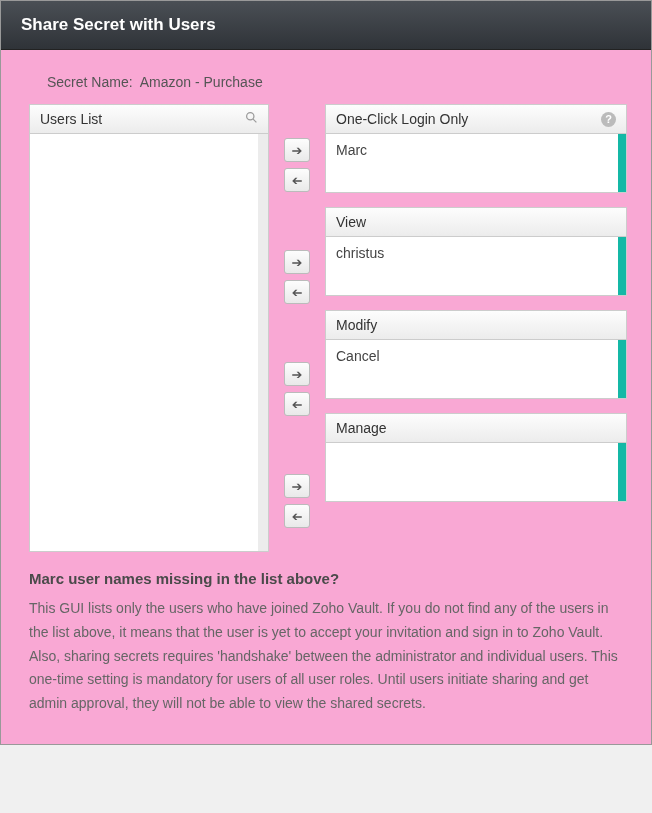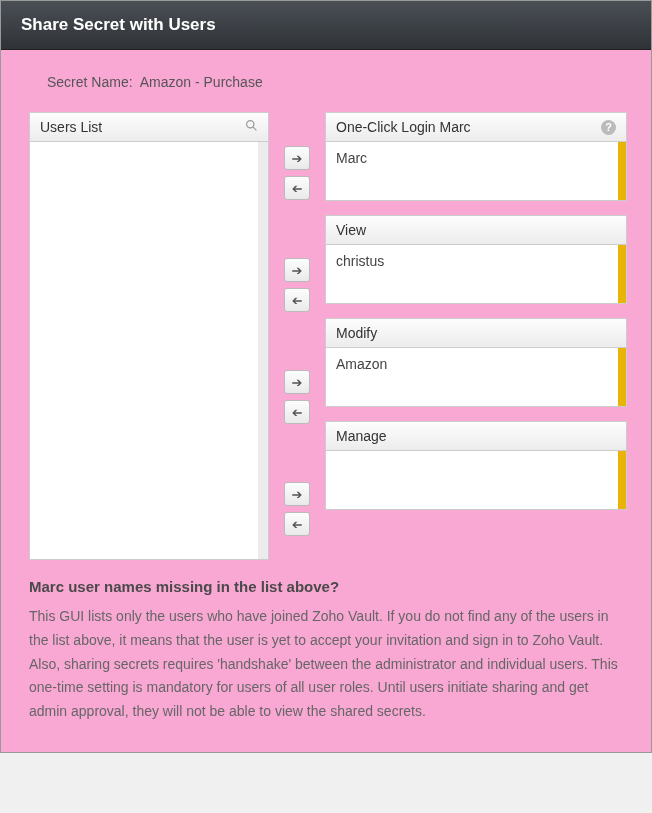--- a/index.html
+++ b/index.html
@@ -12,21 +12,21 @@
 }
 .dialog-header {
   background: linear-gradient(#4a4f55, #2f3338);
   color: #fff;
   padding: 14px 20px;
   font-size: 17px;
   font-weight: bold;
   border-bottom: 1px solid #222;
 }
 .dialog-body { padding: 20px 24px 20px 28px; }
-.secret-name-row { color: #555; font-size: 14px; margin: 4px 0 22px 18px; }
+.secret-name-row { color: #555; font-size: 14px; margin: 4px 0 14px 18px; }
 .secret-name-row .label { margin-right: 4px; }
 .share-layout { display: flex; gap: 10px; align-items: stretch; }
 .left-col { flex: 0 0 240px; }
 .mid-col { flex: 0 0 36px; display: flex; flex-direction: column; }
 .right-col { flex: 1; display: flex; flex-direction: column; gap: 14px; }
 .panel {
   border: 1px solid #ccc;
   background: #fff;
   display: flex;
   flex-direction: column;
@@ -39,21 +39,21 @@
   color: #333;
   display: flex;
   align-items: center;
   justify-content: space-between;
 }
 .panel-body {
   flex: 1;
   padding: 8px 10px;
   font-size: 14px;
   color: #444;
-  border-right: 8px solid #eab308;
+  border-right: 8px solid #14b8a6;
   min-height: 48px;
 }
 .left-panel { height: 448px; }
 .left-panel .panel-body { border-right: 10px solid #ececec; }
 .search-icon { color: #999; font-size: 14px; }
 .help-icon {
   display: inline-flex; align-items:center; justify-content:center;
   width: 15px; height: 15px; border-radius: 50%;
   background: #bbb; color: #fff; font-size: 11px; font-weight:bold;
   margin-left: 6px;
@@ -154,41 +154,41 @@
             <div class="arrow-group">
        <button class="arrow-btn">➔</button>
        <button class="arrow-btn" style="transform:scaleX(-1)">➔</button>
      </div>
           </div>
         </div>
 
       <div class="right-col" id="groups-col">
           <div class="panel right-panel">
             <div class="panel-header">
-              <span>One-Click Login Marc</span>
+              <span>One-Click Login Only</span>
               <span class="help-icon">?</span>
             </div>
             <div class="panel-body">
               <div>Marc</div>
             </div>
           </div>
           <div class="panel right-panel">
             <div class="panel-header">
               <span>View</span>
             </div>
             <div class="panel-body">
               <div>christus</div>
             </div>
           </div>
           <div class="panel right-panel">
             <div class="panel-header">
               <span>Modify</span>
             </div>
             <div class="panel-body">
-              <div>Amazon</div>
+              <div>Cancel</div>
             </div>
           </div>
           <div class="panel right-panel">
             <div class="panel-header">
               <span>Manage</span>
             </div>
             <div class="panel-body"></div>
           </div>
         </div>
     </div>

